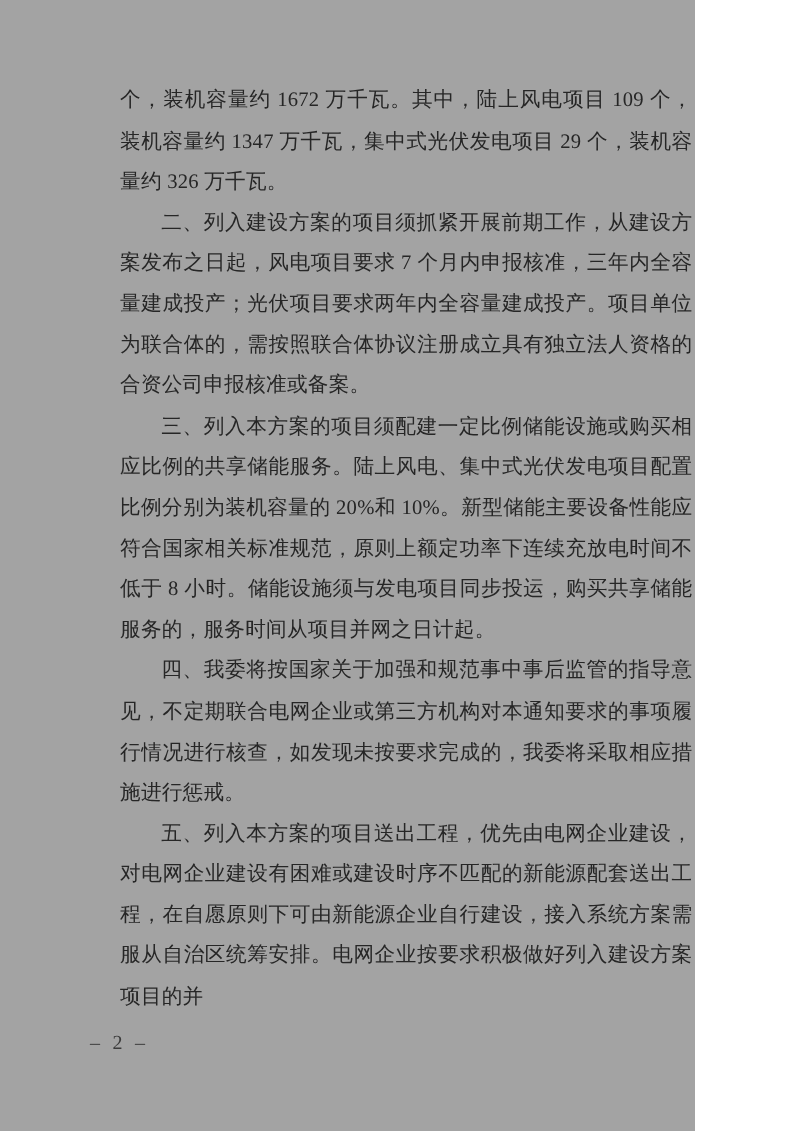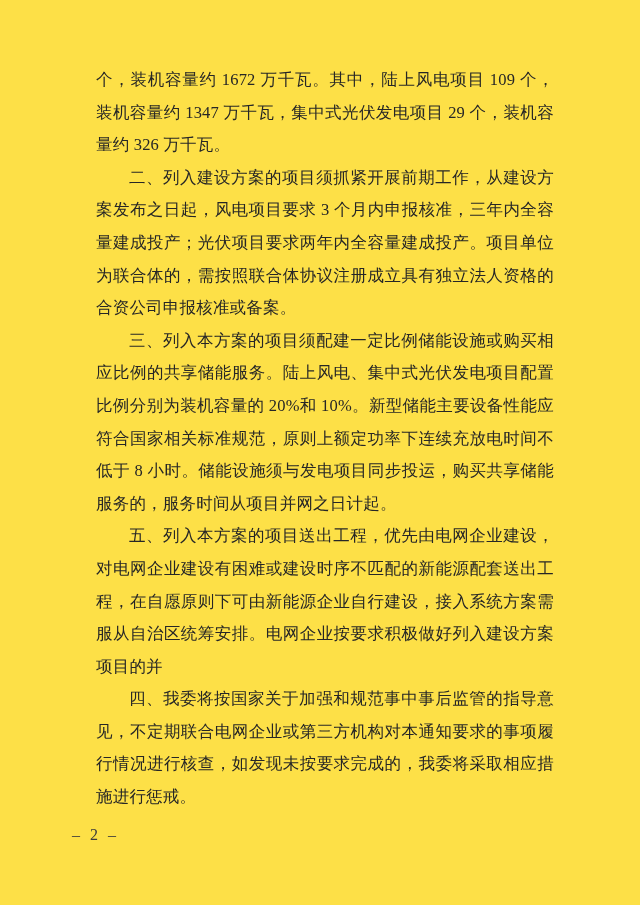--- a/index.html
+++ b/index.html
@@ -2,23 +2,23 @@
 <html lang="zh"><head>
 <meta charset="utf-8">
 <style>
   html, body {
     margin: 0;
     padding: 0;
     background: #ffffff;
   }
   .scan-page {
     position: relative;
-    width: 640px;
+    width: 556px;
     height: 905px;
-    background: #fde047;
+    background: #a3a3a3;
     overflow: hidden;
     font-family: "Liberation Serif", "DejaVu Serif", serif;
   }
   .document-body {
     position: absolute;
     left: 96px;
     top: 64px;
     width: 458px;
     color: #262626;
     font-size: 16.5px;
@@ -43,21 +43,21 @@
     font-family: "Liberation Serif", "DejaVu Serif", serif;
   }
 </style>
 </head>
 <body>
 
 <div class="scan-page">
 
   <div class="document-body">
     <p>个，装机容量约 1672 万千瓦。其中，陆上风电项目 109 个，装机容量约 1347 万千瓦，集中式光伏发电项目 29 个，装机容量约 326 万千瓦。</p>
-    <p class="indent">二、列入建设方案的项目须抓紧开展前期工作，从建设方案发布之日起，风电项目要求 3 个月内申报核准，三年内全容量建成投产；光伏项目要求两年内全容量建成投产。项目单位为联合体的，需按照联合体协议注册成立具有独立法人资格的合资公司申报核准或备案。</p>
+    <p class="indent">二、列入建设方案的项目须抓紧开展前期工作，从建设方案发布之日起，风电项目要求 7 个月内申报核准，三年内全容量建成投产；光伏项目要求两年内全容量建成投产。项目单位为联合体的，需按照联合体协议注册成立具有独立法人资格的合资公司申报核准或备案。</p>
     <p class="indent">三、列入本方案的项目须配建一定比例储能设施或购买相应比例的共享储能服务。陆上风电、集中式光伏发电项目配置比例分别为装机容量的 20%和 10%。新型储能主要设备性能应符合国家相关标准规范，原则上额定功率下连续充放电时间不低于 8 小时。储能设施须与发电项目同步投运，购买共享储能服务的，服务时间从项目并网之日计起。</p>
+    <p class="indent">四、我委将按国家关于加强和规范事中事后监管的指导意见，不定期联合电网企业或第三方机构对本通知要求的事项履行情况进行核查，如发现未按要求完成的，我委将采取相应措施进行惩戒。</p>
     <p class="indent">五、列入本方案的项目送出工程，优先由电网企业建设，对电网企业建设有困难或建设时序不匹配的新能源配套送出工程，在自愿原则下可由新能源企业自行建设，接入系统方案需服从自治区统筹安排。电网企业按要求积极做好列入建设方案项目的并</p>
-    <p class="indent">四、我委将按国家关于加强和规范事中事后监管的指导意见，不定期联合电网企业或第三方机构对本通知要求的事项履行情况进行核查，如发现未按要求完成的，我委将采取相应措施进行惩戒。</p>
   </div>
 
   <div class="page-number">– 2 –</div>
 
 </div>
 
 </body></html>

